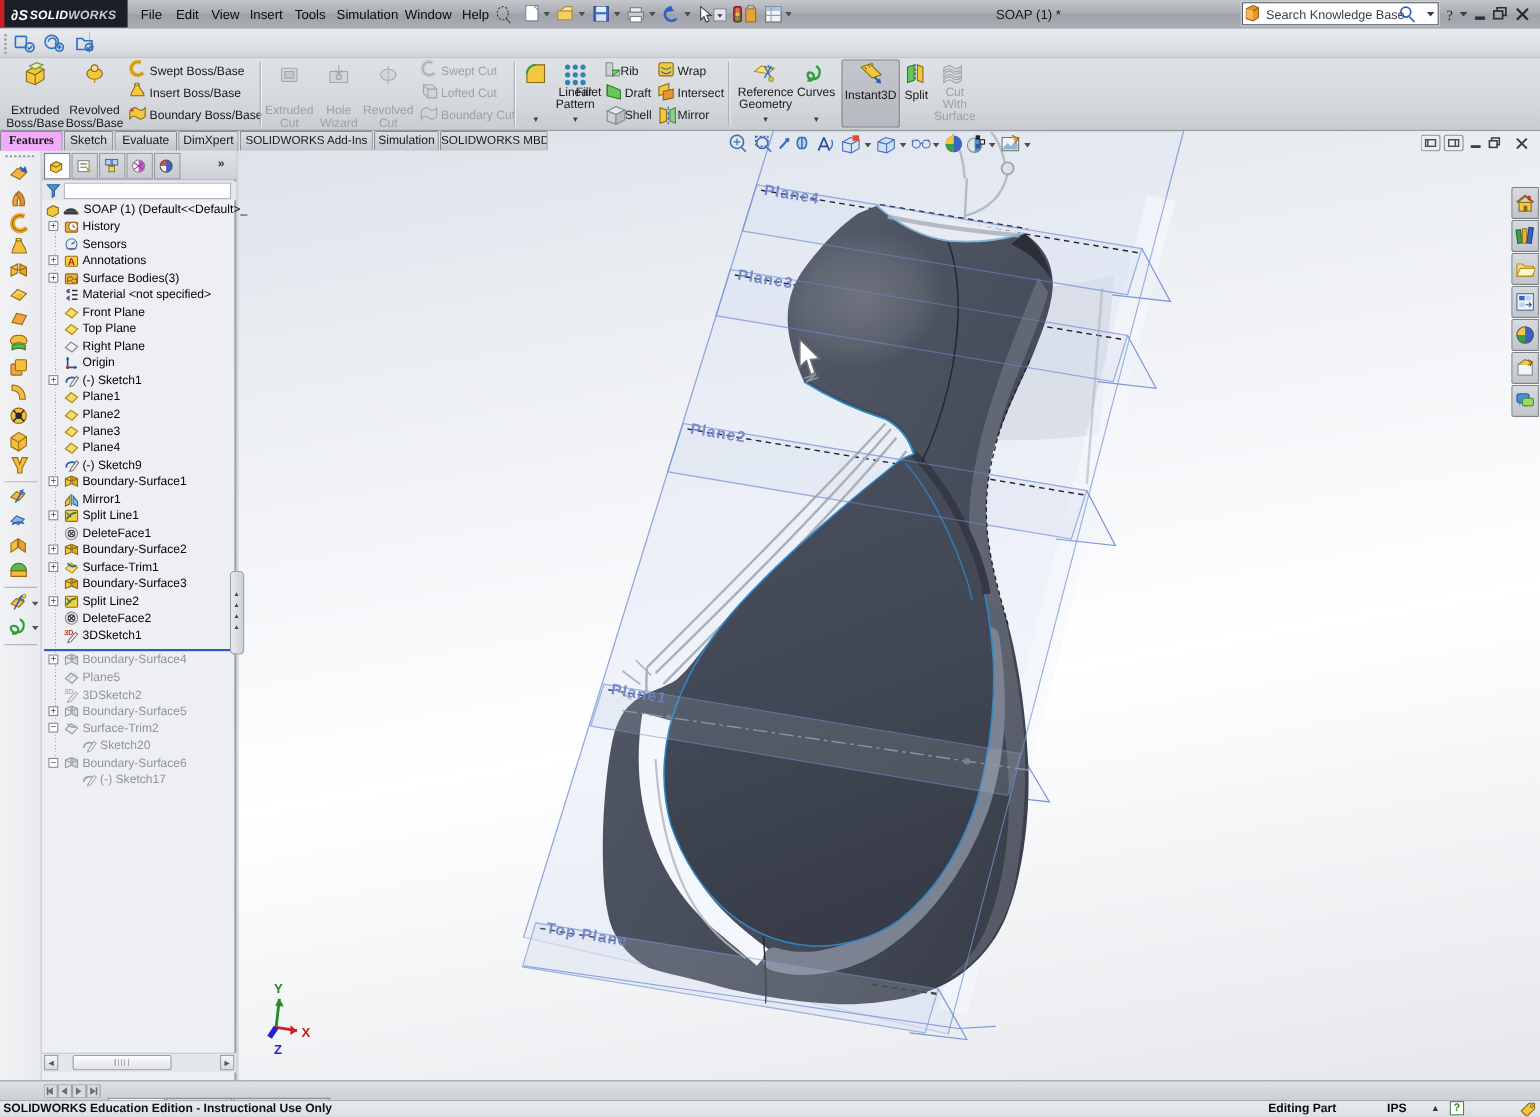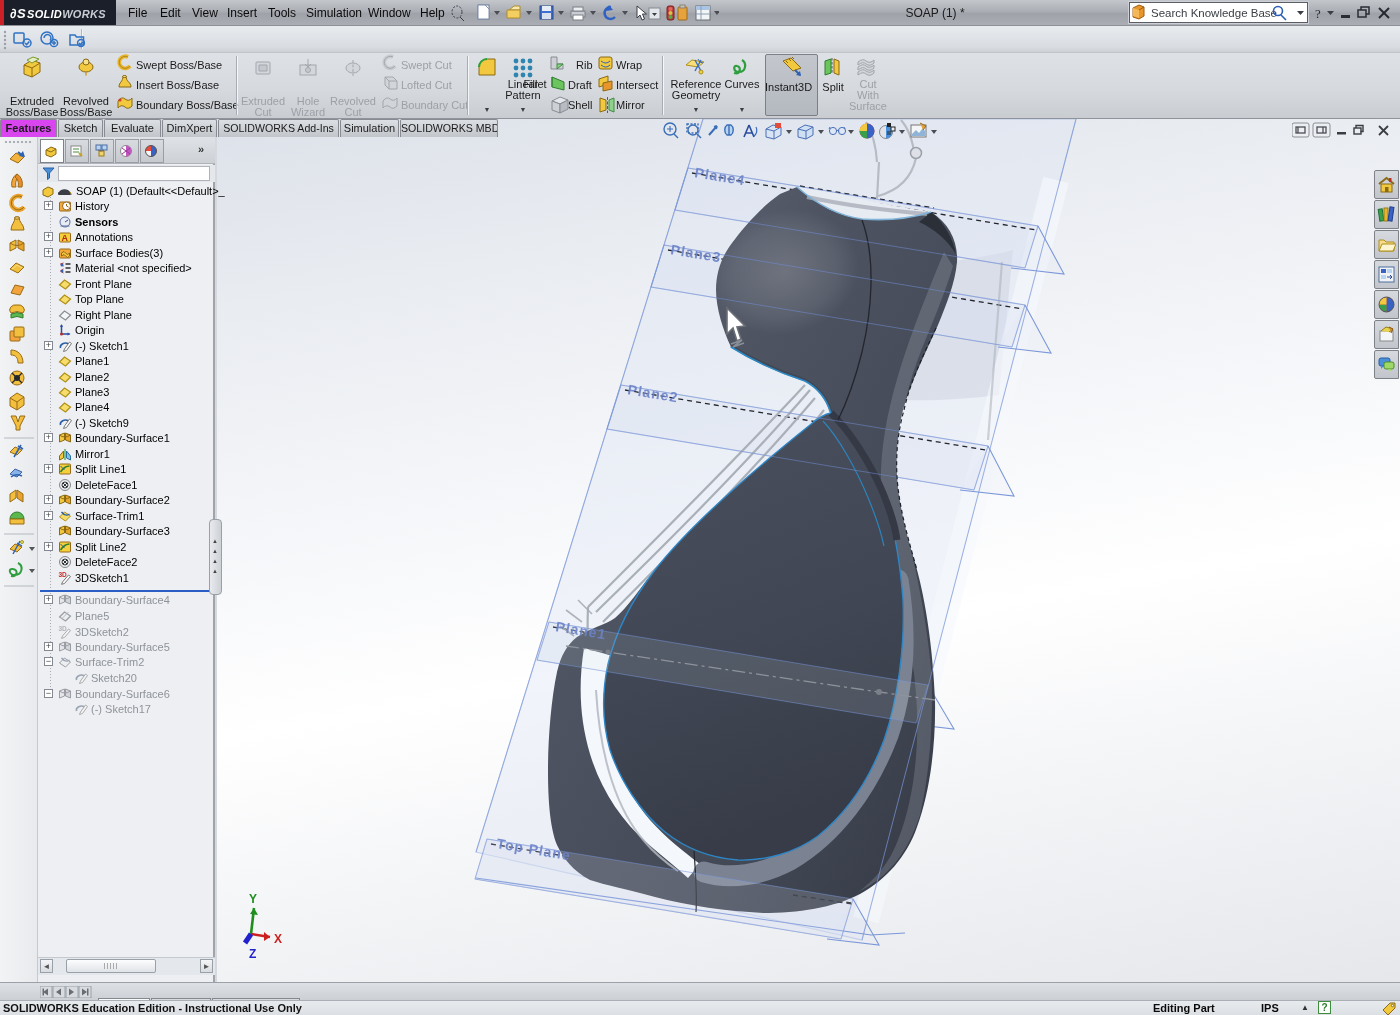--- a/index.html
+++ b/index.html
@@ -25,21 +25,21 @@
 .rtxt { position:absolute; text-align:center; font-size:11px; color:#1a1a1a; line-height:11px; z-index:21; }
 .rrow { position:absolute; font-size:11px; color:#1a1a1a; white-space:nowrap; z-index:21; }
 .rsep { position:absolute; top:3px; width:1px; height:59px; background:#a9adb3; box-shadow:1px 0 0 rgba(255,255,255,0.75); z-index:21; }
 .grey { color:#9da1a7 !important; }
 .drop { font-size:7px; color:#3a3e44; }
 #instant3d { position:absolute; left:765px; top:1px; width:53px; height:62px; background:linear-gradient(180deg,#c3c7cd,#b4b8bf); border:1px solid #7b7f86; border-radius:2px; z-index:20; }
 
 
 #tabrow { left:0; top:119px; width:500px; height:18px; z-index:30; }
 .tab { position:absolute; top:0; height:18px; font-size:11px; white-space:nowrap; overflow:hidden; color:#1a1a1a; text-align:center; line-height:16px; background:linear-gradient(180deg,#dcdfe3,#c2c6cb); border:1px solid #888c92; border-bottom:none; border-radius:2px 2px 0 0; }
-.tab.active { background:#d946ef; font-weight:bold; z-index:31; }
+.tab.active { background:#f0abfc; font-weight:bold; z-index:31;font-family:Liberation Serif, serif; }
 
 
 #viewport { left:217px; top:119px; width:1183px; height:863px; background:linear-gradient(170deg,#dde1e9 0%,#e9ecf1 18%,#f8f9fb 45%,#ffffff 58%,#f4f5f7 75%,#e8eaed 95%,#e5e7ea 100%); z-index:1; }
 #strip { left:0; top:137px; width:38px; height:845px; background:linear-gradient(90deg,#f2f3f5,#e8eaed); border-right:1px solid #c6cacf; z-index:10; }
 #tree { left:38px; top:137px; width:177px; height:845px; background:#edeff2; border-right:2px solid #a0a4aa; z-index:10; }
 
 
 .ti { position:absolute; left:0; height:15px; font-size:11px; color:#000; white-space:nowrap; z-index:11; }
 .ti.dim { color:#8f939a; }
 .ebox { position:absolute; width:9px; height:9px; border:1px solid #848890; background:#fff; font-size:9px; line-height:7px; text-align:center; color:#444; z-index:12; }
@@ -506,32 +506,32 @@
 <div class="rtxt grey" style="left:285px; top:43px; width:46px;">Hole<br>Wizard</div>
 <div class="rtxt grey" style="left:328px; top:43px; width:50px;">Revolved<br>Cut</div>
 <div class="rrow grey" style="left:401px; top:6px;">Swept Cut</div>
 <div class="rrow grey" style="left:401px; top:26px;">Lofted Cut</div>
 <div class="rrow grey" style="left:401px; top:46px;">Boundary Cut</div>
 <div class="rsep" style="left:467px;"></div>
 <div class="rtxt" style="left:467px; top:26px; width:40px;margin-left:48px;">Fillet</div>
 <div class="rtxt" style="left:497px; top:26px; width:52px;">Linear<br>Pattern</div>
 <div class="rtxt" style="left:463px; top:50px; width:48px;"><span class="drop">▼</span></div>
 <div class="rtxt" style="left:499px; top:50px; width:48px;"><span class="drop">▼</span></div>
-<div class="rrow" style="left:576px; top:6px;">Rib</div>
+<div class="rrow" style="left:564px; top:6px;">Rib</div>
 <div class="rrow" style="left:568px; top:26px;">Draft</div>
 <div class="rrow" style="left:568px; top:46px;">Shell</div>
 <div class="rrow" style="left:616px; top:6px;">Wrap</div>
 <div class="rrow" style="left:616px; top:26px;">Intersect</div>
 <div class="rrow" style="left:616px; top:46px;">Mirror</div>
 <div class="rsep" style="left:662px;"></div>
 <div class="rtxt" style="left:665px; top:26px; width:62px;">Reference<br>Geometry</div>
 <div class="rtxt" style="left:720px; top:26px; width:44px;">Curves</div>
 <div class="rtxt" style="left:672px; top:50px; width:48px;"><span class="drop">▼</span></div>
 <div class="rtxt" style="left:720px; top:50px; width:44px;"><span class="drop">▼</span></div>
-<div class="rtxt" style="left:765px; top:29px; width:39px;">Instant3D</div>
+<div class="rtxt" style="left:765px; top:29px; width:53px;">Instant3D</div>
 <div class="rtxt" style="left:814px; top:29px; width:38px;">Split</div>
 <div class="rtxt grey" style="left:842px; top:26px; width:52px;">Cut<br>With<br>Surface</div>
 </div>
 
 <div class="abs" id="tabrow">
   <div class="tab active" style="left:0px; width:57px;">Features</div>
   <div class="tab" style="left:58px; width:45px;">Sketch</div>
   <div class="tab" style="left:104px; width:57px;">Evaluate</div>
   <div class="tab" style="left:162px; width:55px;">DimXpert</div>
   <div class="tab" style="left:218px; width:121px; font-size:10.6px;">SOLIDWORKS Add-Ins</div>
@@ -683,21 +683,21 @@
       <rect x="1" y="3" width="11" height="9" rx="1" fill="#f4a93c" stroke="#9a6a1a"></rect>
       <circle cx="8" cy="7" r="4" fill="#fdfdfe" stroke="#9a6a1a"></circle>
       <path d="M8 5 l0 2 l2 1" stroke="#9a6a1a" fill="none"></path>
     </svg>
 <div class="ti" style="left:37px; top:63px; z-index:12;">History</div>
 <svg class="abs" style="left:20px; top:78px; z-index:12;" width="14" height="14" viewBox="0 0 13 14">
       <circle cx="6.5" cy="7" r="5" fill="#e8ecf2" stroke="#5a6ea4"></circle>
       <path d="M6.5 7 l3 -2" stroke="#2a4e9e"></path>
       <path d="M2 11 l9 0" stroke="#5a6ea4"></path>
     </svg>
-<div class="ti" style="left:37px; top:79px; z-index:12;font-weight:bold;">Sensors</div>
+<div class="ti" style="left:37px; top:79px; z-index:12;">Sensors</div>
 <div class="ebox" style="left:6px; top:95px;">+</div>
 <svg class="abs" style="left:20px; top:93px; z-index:12;" width="14" height="14" viewBox="0 0 13 14">
       <rect x="1" y="3" width="11" height="9" rx="1" fill="#f4d03c" stroke="#9a6a1a"></rect>
       <text x="3" y="11" font-size="9" font-weight="bold" fill="#b02818" font-family="Liberation Sans">A</text>
     </svg>
 <div class="ti" style="left:37px; top:94px; z-index:12;">Annotations</div>
 <div class="ebox" style="left:6px; top:111px;">+</div>
 <svg class="abs" style="left:20px; top:109px; z-index:12;" width="14" height="14" viewBox="0 0 13 14">
       <rect x="1" y="3" width="11" height="9" rx="1" fill="#f4a93c" stroke="#9a6a1a"></rect>
       <path d="M3 7 q3 -3 4 0 q2 3 4 0 l0 3 q-2 3 -4 0 q-1 -3 -4 0 z" fill="#f2c83e" stroke="#8a6a14"></path>

